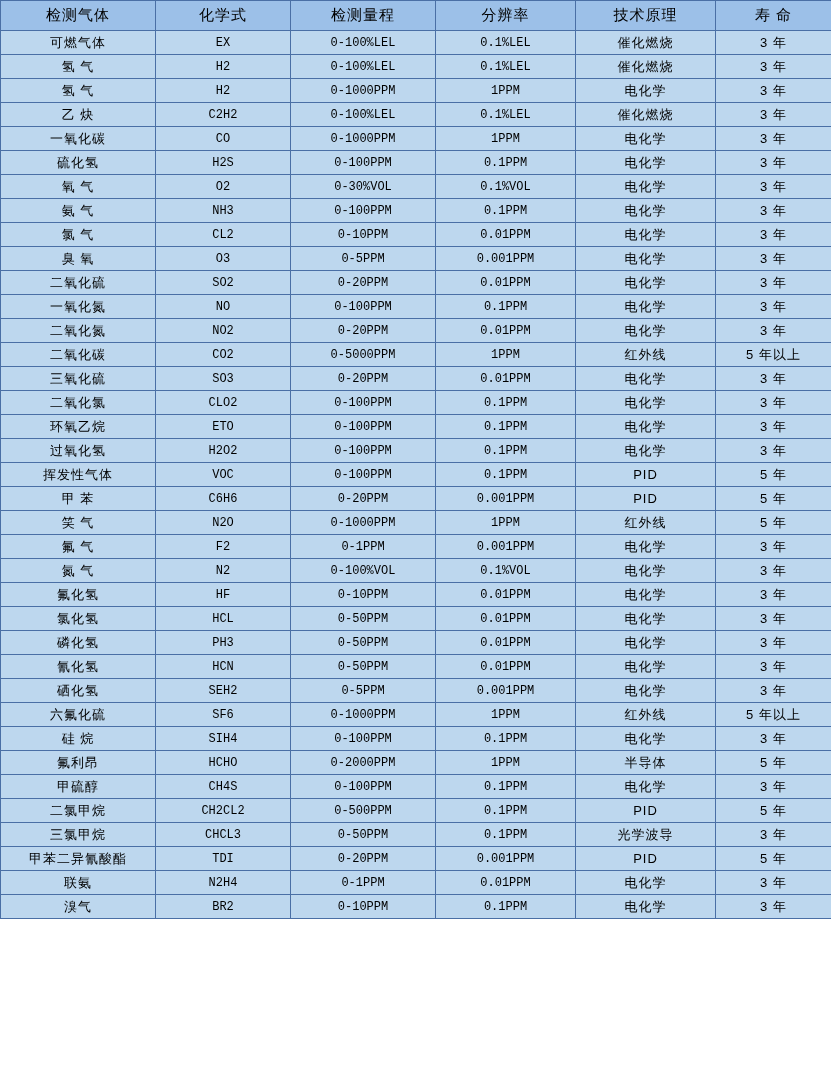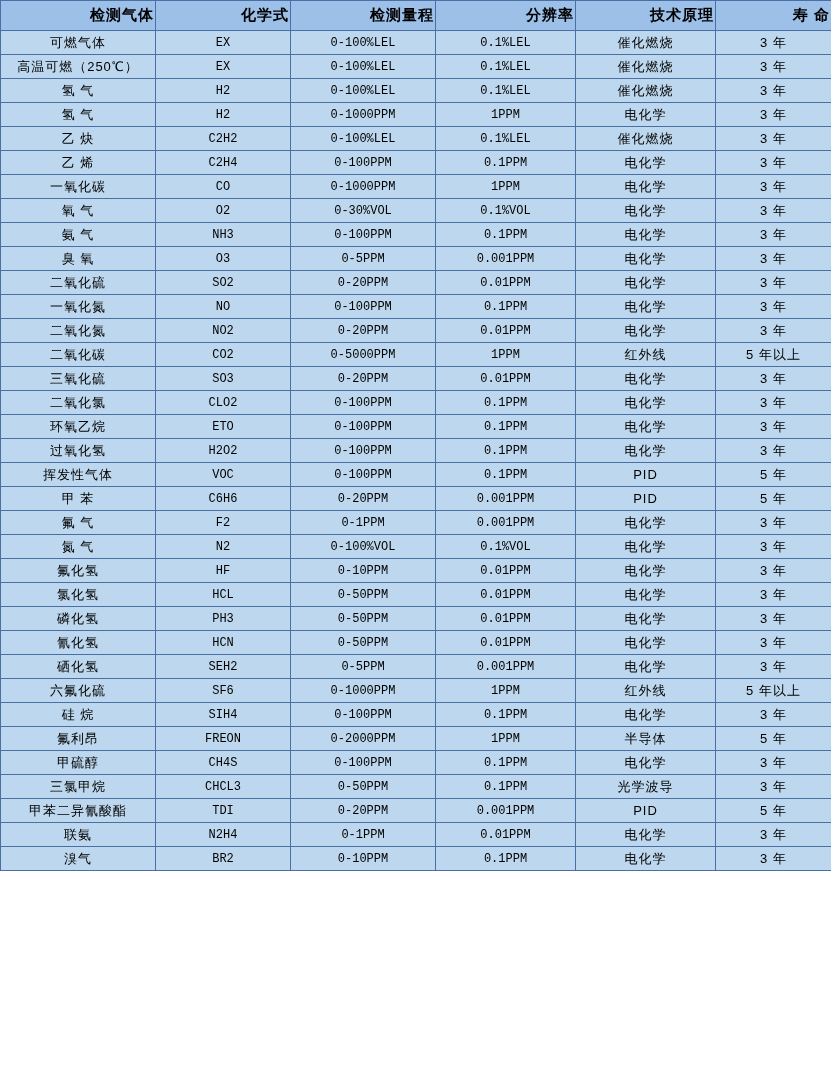--- a/index.html
+++ b/index.html
@@ -30,23 +30,22 @@
     text-align: center;
     vertical-align: middle;
     color: #000000;
     overflow: hidden;
     white-space: nowrap;
   }
   table.gas-table thead th {
     background: #9cc0e8;
     height: 27px;
     font-size: 15px;
-    font-weight: bold;
+    font-weight: normal;
     letter-spacing: 1px;
-    text-align: right;
   }
   table.gas-table tbody td {
     background: #bdd7ee;
     height: 21px;
     font-size: 13px;
     font-weight: normal;
   }
   table.gas-table tbody td.name {
     letter-spacing: 1px;
   }
@@ -87,28 +86,20 @@
   <tbody id="table-body">
       <tr>
         <td class="name">可燃气体</td>
         <td class="formula">EX</td>
         <td class="range">0-100%LEL</td>
         <td class="resolution">0.1%LEL</td>
         <td class="principle">催化燃烧</td>
         <td class="life">3 年</td>
       </tr>
       <tr>
-        <td class="name">高温可燃（250℃）</td>
-        <td class="formula">EX</td>
-        <td class="range">0-100%LEL</td>
-        <td class="resolution">0.1%LEL</td>
-        <td class="principle">催化燃烧</td>
-        <td class="life">3 年</td>
-      </tr>
-      <tr>
         <td class="name">氢 气</td>
         <td class="formula">H2</td>
         <td class="range">0-100%LEL</td>
         <td class="resolution">0.1%LEL</td>
         <td class="principle">催化燃烧</td>
         <td class="life">3 年</td>
       </tr>
       <tr>
         <td class="name">氢 气</td>
         <td class="formula">H2</td>
@@ -119,52 +110,60 @@
       </tr>
       <tr>
         <td class="name">乙 炔</td>
         <td class="formula">C2H2</td>
         <td class="range">0-100%LEL</td>
         <td class="resolution">0.1%LEL</td>
         <td class="principle">催化燃烧</td>
         <td class="life">3 年</td>
       </tr>
       <tr>
-        <td class="name">乙 烯</td>
-        <td class="formula">C2H4</td>
-        <td class="range">0-100PPM</td>
-        <td class="resolution">0.1PPM</td>
-        <td class="principle">电化学</td>
-        <td class="life">3 年</td>
-      </tr>
-      <tr>
         <td class="name">一氧化碳</td>
         <td class="formula">CO</td>
         <td class="range">0-1000PPM</td>
         <td class="resolution">1PPM</td>
+        <td class="principle">电化学</td>
+        <td class="life">3 年</td>
+      </tr>
+      <tr>
+        <td class="name">硫化氢</td>
+        <td class="formula">H2S</td>
+        <td class="range">0-100PPM</td>
+        <td class="resolution">0.1PPM</td>
         <td class="principle">电化学</td>
         <td class="life">3 年</td>
       </tr>
       <tr>
         <td class="name">氧 气</td>
         <td class="formula">O2</td>
         <td class="range">0-30%VOL</td>
         <td class="resolution">0.1%VOL</td>
         <td class="principle">电化学</td>
         <td class="life">3 年</td>
       </tr>
       <tr>
         <td class="name">氨 气</td>
         <td class="formula">NH3</td>
         <td class="range">0-100PPM</td>
         <td class="resolution">0.1PPM</td>
         <td class="principle">电化学</td>
         <td class="life">3 年</td>
       </tr>
       <tr>
+        <td class="name">氯 气</td>
+        <td class="formula">CL2</td>
+        <td class="range">0-10PPM</td>
+        <td class="resolution">0.01PPM</td>
+        <td class="principle">电化学</td>
+        <td class="life">3 年</td>
+      </tr>
+      <tr>
         <td class="name">臭 氧</td>
         <td class="formula">O3</td>
         <td class="range">0-5PPM</td>
         <td class="resolution">0.001PPM</td>
         <td class="principle">电化学</td>
         <td class="life">3 年</td>
       </tr>
       <tr>
         <td class="name">二氧化硫</td>
         <td class="formula">SO2</td>
@@ -236,20 +235,28 @@
         <td class="resolution">0.1PPM</td>
         <td class="principle">PID</td>
         <td class="life">5 年</td>
       </tr>
       <tr>
         <td class="name">甲 苯</td>
         <td class="formula">C6H6</td>
         <td class="range">0-20PPM</td>
         <td class="resolution">0.001PPM</td>
         <td class="principle">PID</td>
+        <td class="life">5 年</td>
+      </tr>
+      <tr>
+        <td class="name">笑 气</td>
+        <td class="formula">N2O</td>
+        <td class="range">0-1000PPM</td>
+        <td class="resolution">1PPM</td>
+        <td class="principle">红外线</td>
         <td class="life">5 年</td>
       </tr>
       <tr>
         <td class="name">氟 气</td>
         <td class="formula">F2</td>
         <td class="range">0-1PPM</td>
         <td class="resolution">0.001PPM</td>
         <td class="principle">电化学</td>
         <td class="life">3 年</td>
       </tr>
@@ -312,33 +319,41 @@
       <tr>
         <td class="name">硅 烷</td>
         <td class="formula">SIH4</td>
         <td class="range">0-100PPM</td>
         <td class="resolution">0.1PPM</td>
         <td class="principle">电化学</td>
         <td class="life">3 年</td>
       </tr>
       <tr>
         <td class="name">氟利昂</td>
-        <td class="formula">FREON</td>
+        <td class="formula">HCHO</td>
         <td class="range">0-2000PPM</td>
         <td class="resolution">1PPM</td>
         <td class="principle">半导体</td>
         <td class="life">5 年</td>
       </tr>
       <tr>
         <td class="name">甲硫醇</td>
         <td class="formula">CH4S</td>
         <td class="range">0-100PPM</td>
         <td class="resolution">0.1PPM</td>
         <td class="principle">电化学</td>
         <td class="life">3 年</td>
+      </tr>
+      <tr>
+        <td class="name">二氯甲烷</td>
+        <td class="formula">CH2CL2</td>
+        <td class="range">0-500PPM</td>
+        <td class="resolution">0.1PPM</td>
+        <td class="principle">PID</td>
+        <td class="life">5 年</td>
       </tr>
       <tr>
         <td class="name">三氯甲烷</td>
         <td class="formula">CHCL3</td>
         <td class="range">0-50PPM</td>
         <td class="resolution">0.1PPM</td>
         <td class="principle">光学波导</td>
         <td class="life">3 年</td>
       </tr>
       <tr>

